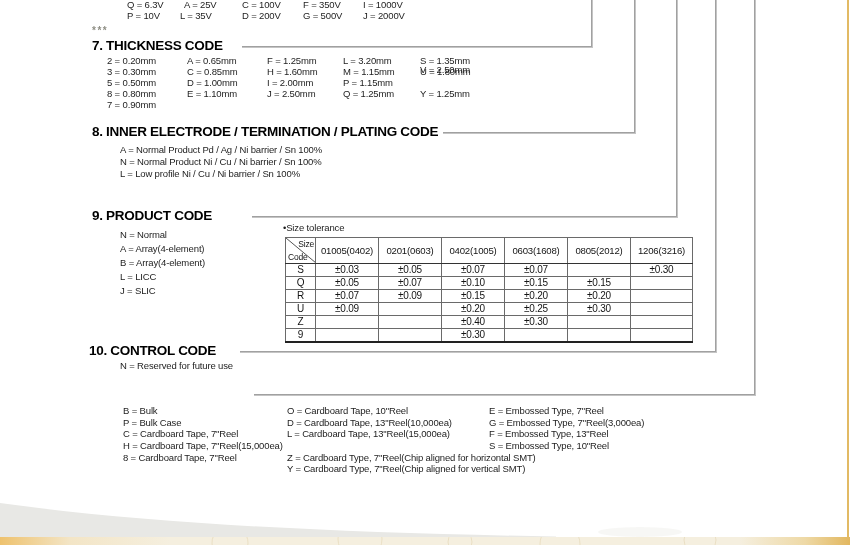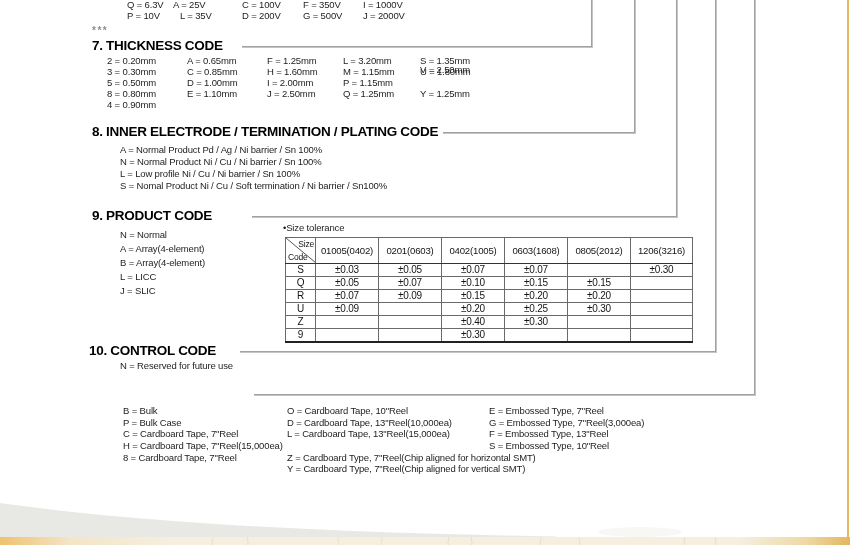--- a/index.html
+++ b/index.html
@@ -38,21 +38,21 @@
   .band{position:absolute;left:0;top:537px;width:850px;height:8px;
     background:linear-gradient(90deg,#eec26e 0px,#f3e5c6 70px,#f5efdf 170px,#f5efdf 740px,#eed9a6 805px,#e2b75f 850px);}
   .band svg{display:block;}
 </style>
 </head>
 <body>
 
 <div class="page">
 
   <span class="txt" style="left:127px;top:-1px">Q = 6.3V</span>
-  <span class="txt" style="left:173px;top:-1px">A = 25V</span>
+  <span class="txt" style="left:184px;top:-1px">A = 25V</span>
   <span class="txt" style="left:242px;top:-1px">C = 100V</span>
   <span class="txt" style="left:303px;top:-1px">F = 350V</span>
   <span class="txt" style="left:363px;top:-1px">I = 1000V</span>
   <span class="txt" style="left:127px;top:10px">P = 10V</span>
   <span class="txt" style="left:180px;top:10px">L = 35V</span>
   <span class="txt" style="left:242px;top:10px">D = 200V</span>
   <span class="txt" style="left:303px;top:10px">G = 500V</span>
   <span class="txt" style="left:363px;top:10px">J = 2000V</span>
 
   <div class="stars">***</div>
@@ -74,30 +74,29 @@
   <span class="txt" style="left:107px;top:77px">5 = 0.50mm</span>
   <span class="txt" style="left:187px;top:77px">D = 1.00mm</span>
   <span class="txt" style="left:267px;top:77px">I = 2.00mm</span>
   <span class="txt" style="left:343px;top:77px">P = 1.15mm</span>
   <span class="txt" style="left:420px;top:64px">V = 2.50mm</span>
   <span class="txt" style="left:107px;top:88px">8 = 0.80mm</span>
   <span class="txt" style="left:187px;top:88px">E = 1.10mm</span>
   <span class="txt" style="left:267px;top:88px">J = 2.50mm</span>
   <span class="txt" style="left:343px;top:88px">Q = 1.25mm</span>
   <span class="txt" style="left:420px;top:88px">Y = 1.25mm</span>
-  <span class="txt" style="left:107px;top:99px">4 = 0.90mm</span>
+  <span class="txt" style="left:107px;top:99px">7 = 0.90mm</span>
 
   <div class="sec-title" style="left:92px;top:124px">8. INNER ELECTRODE / TERMINATION / PLATING CODE</div>
   <div class="leader-h" style="left:443px;top:132px;width:193px"></div>
   <div class="leader-v" style="left:634px;height:133px"></div>
   <div class="list lh12" style="left:120px;top:144px">
     <div class="line">A = Normal Product Pd / Ag / Ni barrier / Sn 100%</div>
     <div class="line">N = Normal Product Ni / Cu / Ni barrier / Sn 100%</div>
     <div class="line">L = Low profile Ni / Cu / Ni barrier / Sn 100%</div>
-    <div class="line">S = Nomal Product Ni / Cu / Soft termination / Ni barrier / Sn100%</div>
   </div>
 
   <div class="sec-title" style="left:92px;top:208px">9. PRODUCT CODE</div>
   <div class="leader-h" style="left:252px;top:216px;width:426px"></div>
   <div class="leader-v" style="left:676px;height:217px"></div>
   <div class="list lh14" style="left:120px;top:228px">
     <div class="line">N = Normal</div>
     <div class="line">A = Array(4-element)</div>
     <div class="line">B = Array(4-element)</div>
     <div class="line">L = LICC</div>

